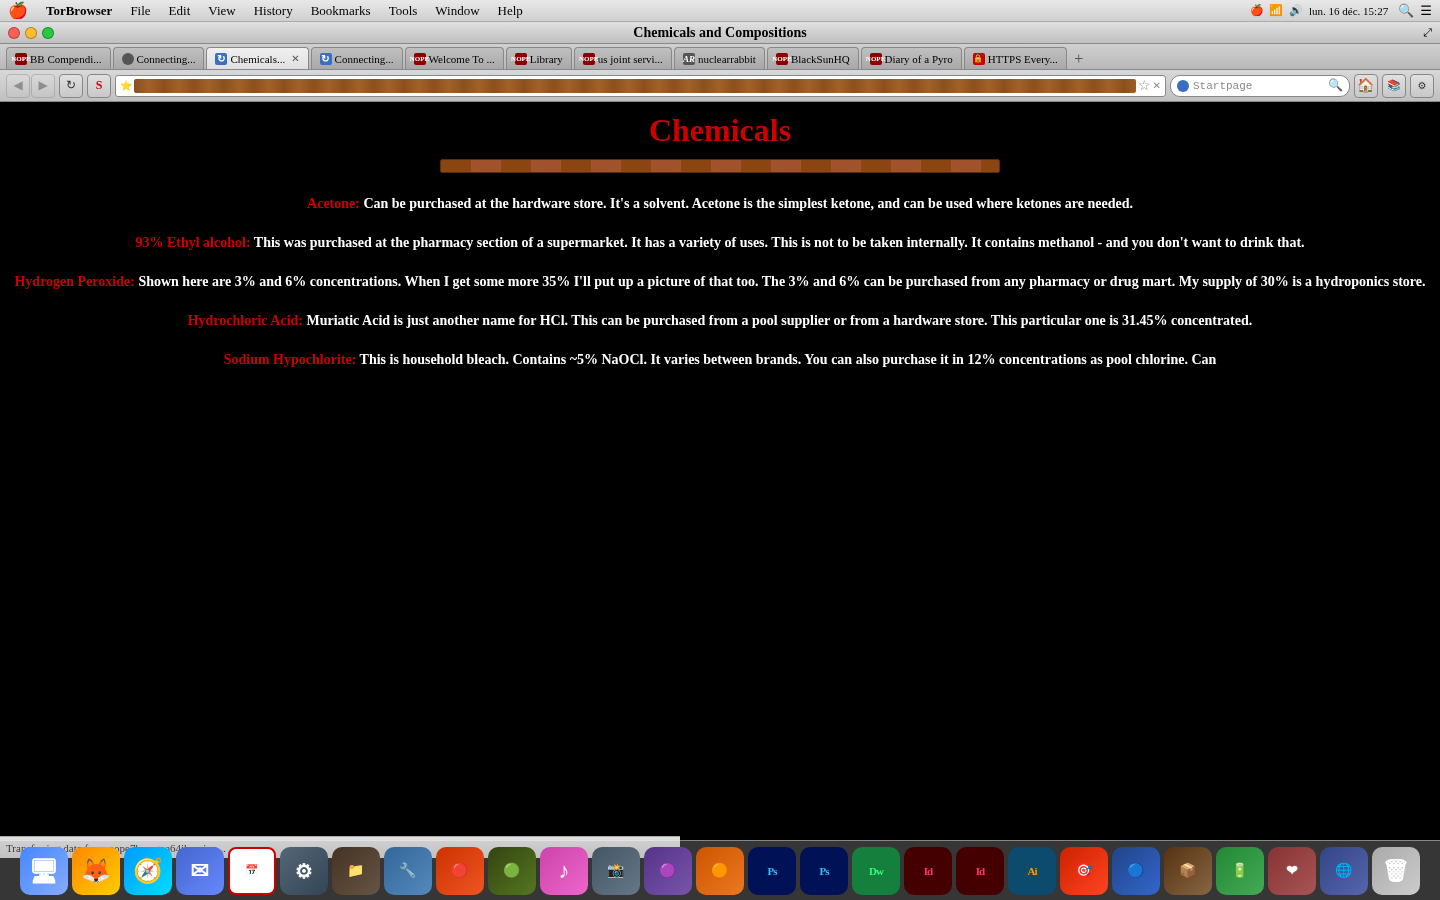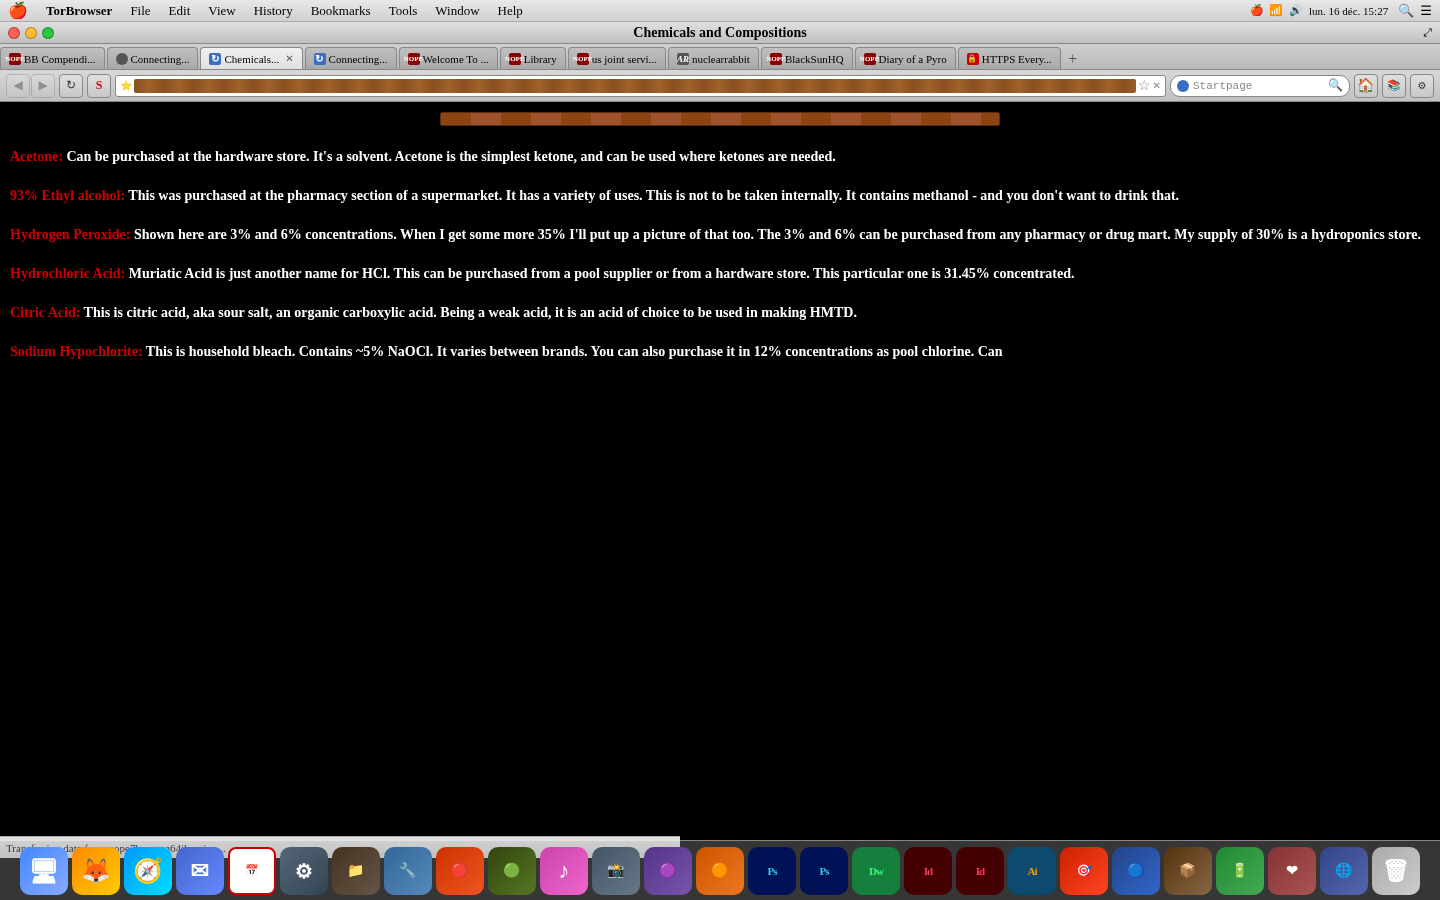--- a/index.html
+++ b/index.html
@@ -50,21 +50,21 @@
       font-size: 13px;
     }
     .menu-item.bold { font-weight: bold; }
 
     
     .tab-bar {
       background: linear-gradient(to bottom, #d0d0d0, #b8b8b8);
       height: 26px;
       display: flex;
       align-items: flex-end;
-      padding: 0 0;
+      padding: 0 6px;
       border-bottom: 1px solid #888;
     }
     .tab {
       height: 22px;
       padding: 0 8px;
       display: flex;
       align-items: center;
       font-size: 11px;
       color: #000;
       background: linear-gradient(to bottom, #c0c0c0, #a8a8a8);
@@ -168,20 +168,21 @@
       border: 1px solid #5a2d0c;
       border-radius: 2px;
     }
 
     .entry {
       margin-bottom: 18px;
       line-height: 1.5;
       font-size: 14px;
       font-family: 'Times New Roman', serif;
       color: #fff;
+      text-align: center;
     }
     .entry-label {
       color: #cc0000;
       font-weight: bold;
     }
     .entry-text {
       color: #fff;
       font-weight: bold;
     }
 
@@ -349,20 +350,21 @@
     <span style="color:#888; font-size:12px;">🔍</span>
   </div>
 
   <div class="home-btn">🏠</div>
 
   <div class="bookmarks-btn" style="font-size:11px;">📚</div>
   <div class="toolbar-btn" style="font-size:10px;">⚙</div>
 </div>
 
 <div class="page-content">
+  <h1 class="page-title">Chemicals</h1>
   <div class="divider-bar"></div>
 
   <div class="entry">
     <span class="entry-label">Acetone:</span><span class="entry-text"> Can be purchased at the hardware store. It's a solvent. Acetone is the simplest ketone, and can be used where ketones are needed.</span>
   </div>
 
   <div class="entry">
     <span class="entry-label">93% Ethyl alcohol:</span><span class="entry-text"> This was purchased at the pharmacy section of a supermarket. It has a variety of uses. This is not to be taken internally. It contains methanol - and you don't want to drink that.</span>
   </div>
 
@@ -370,23 +372,20 @@
   <div class="entry">
     <span class="entry-label">Hydrogen Peroxide:</span><span class="entry-text"> Shown here are 3% and 6% concentrations. When I get some more 35% I'll put up a picture of that too. The 3% and 6% can be purchased from any pharmacy or drug mart. My supply of 30% is a hydroponics store.</span>
   </div>
 
 
   <div class="entry">
     <span class="entry-label">Hydrochloric Acid:</span><span class="entry-text"> Muriatic Acid is just another name for HCl. This can be purchased from a pool supplier or from a hardware store. This particular one is 31.45% concentrated.</span>
   </div>
 
 
-  <div class="entry">
-    <span class="entry-label">Citric Acid:</span><span class="entry-text"> This is citric acid, aka sour salt, an organic carboxylic acid. Being a weak acid, it is an acid of choice to be used in making HMTD.</span>
-  </div>
 
   <div class="entry">
     <span class="entry-label">Sodium Hypochlorite:</span><span class="entry-text"> This is household bleach. Contains ~5% NaOCl. It varies between brands. You can also purchase it in 12% concentrations as pool chlorine. Can</span>
   </div>
 </div>
 
 <div class="status-bar">
   <span>Transferring data from nope7beergoa64ih.onion...</span>
 </div>
 

